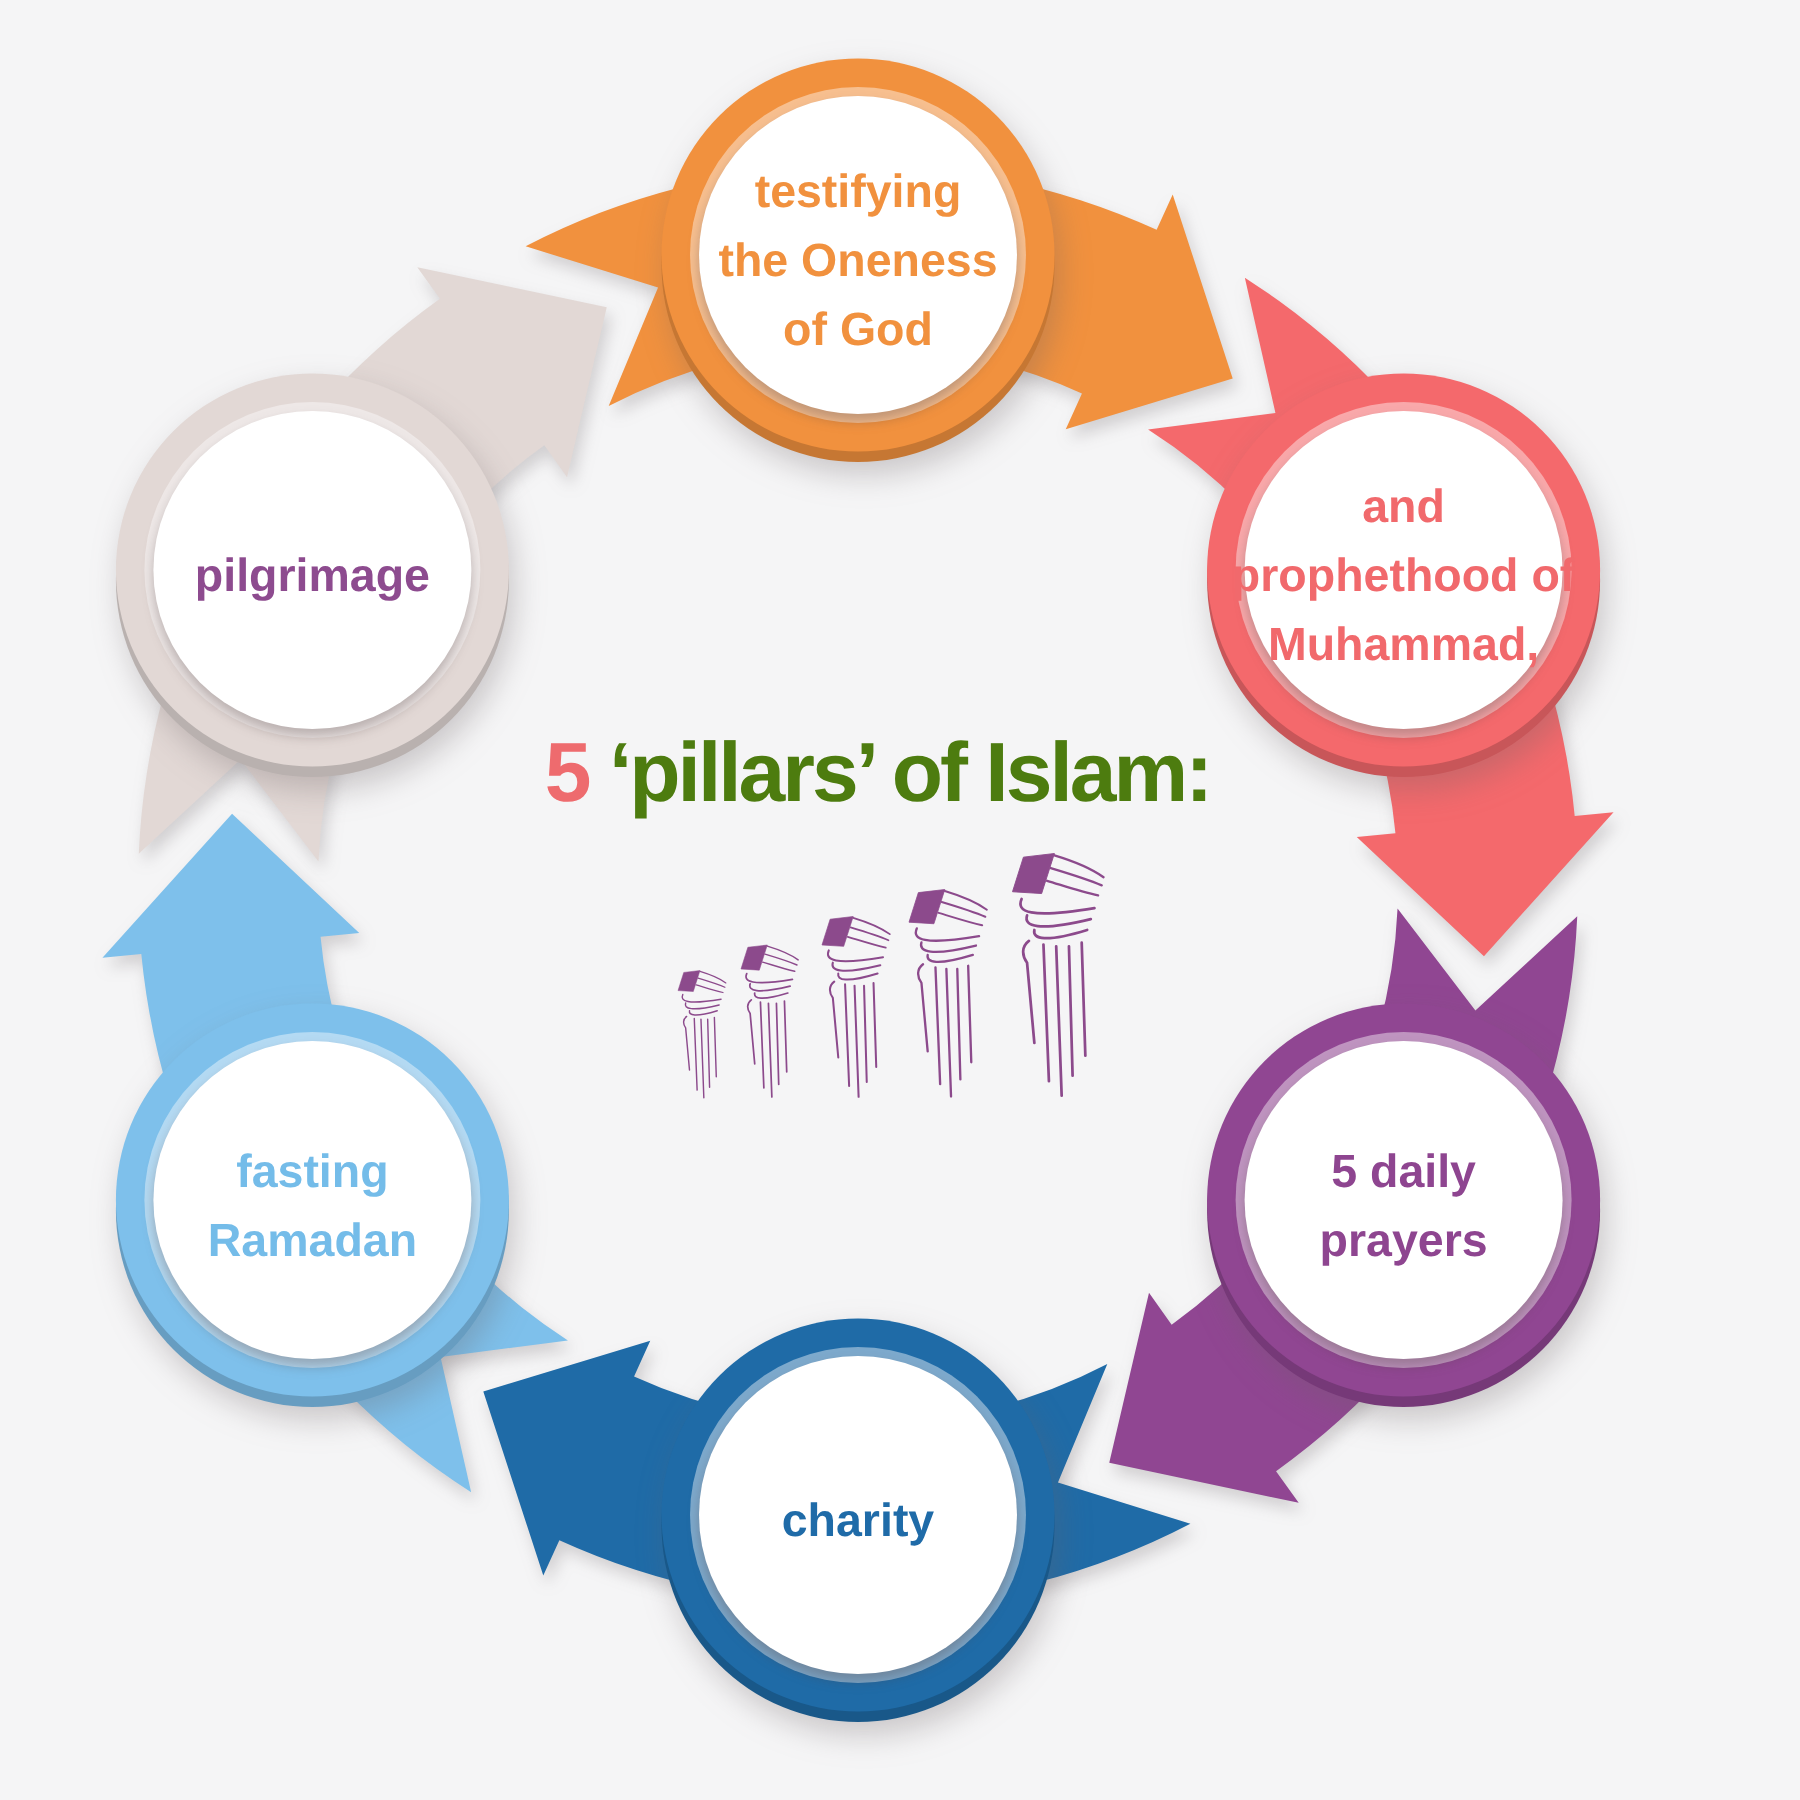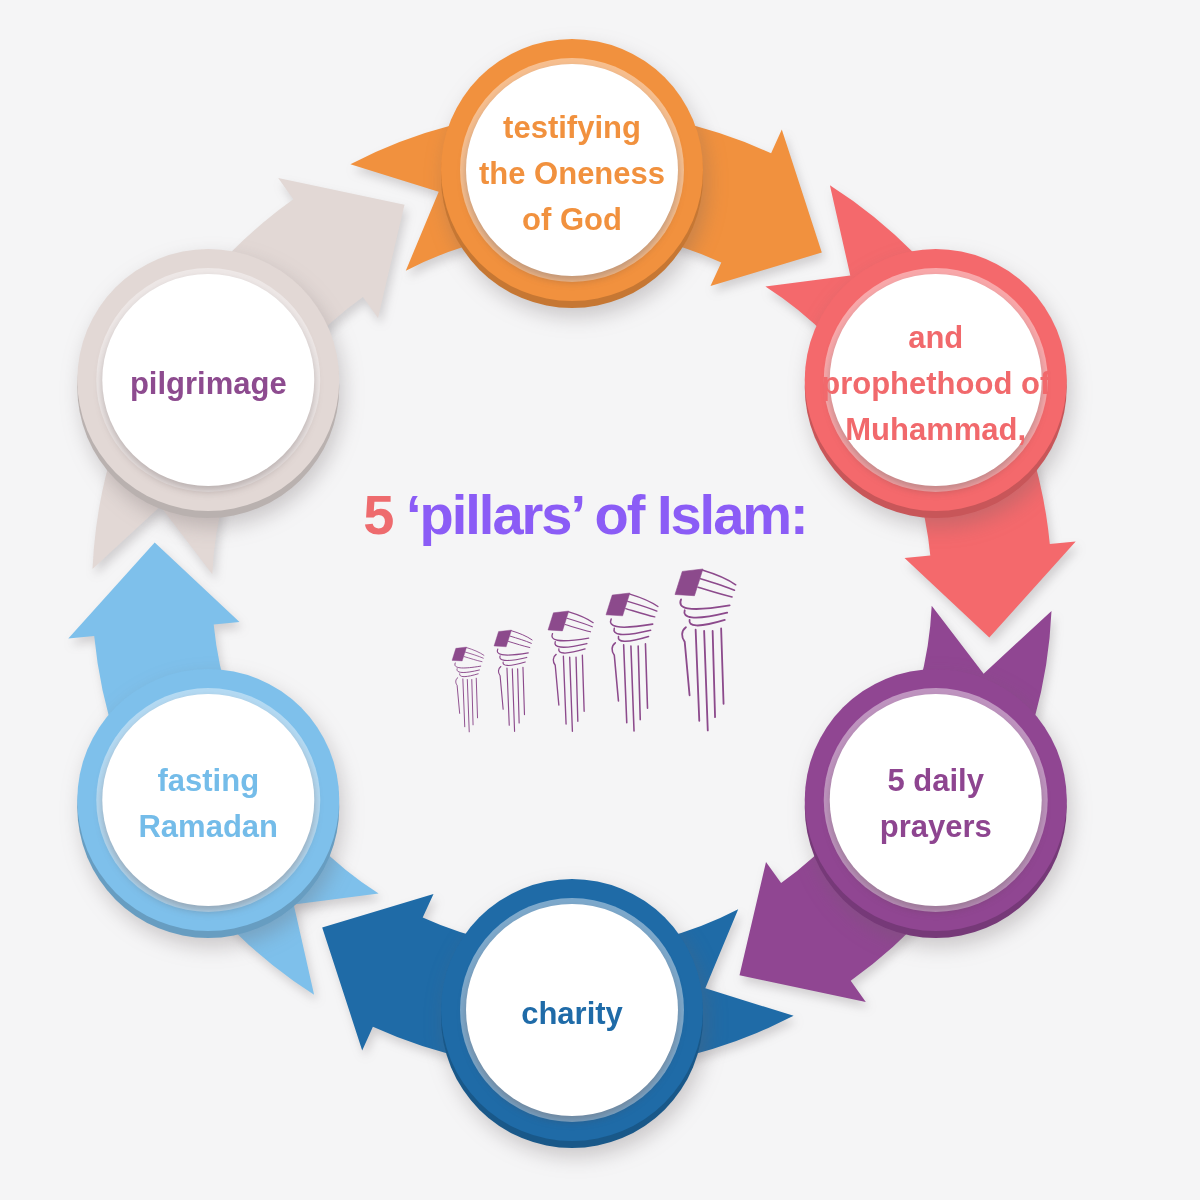--- a/index.html
+++ b/index.html
@@ -109,15 +109,15 @@
         <g class="node">
           <circle cx="208.26933041053582" cy="386.99999999999994" r="131" fill="#b9b1af"></circle>
           <circle cx="208.26933041053582" cy="379.99999999999994" r="131" fill="#e2d8d5"></circle>
           <circle cx="208.26933041053582" cy="379.99999999999994" r="112" fill="#eee8e7"></circle>
           <circle cx="208.26933041053582" cy="379.99999999999994" r="106" fill="#ffffff" class="disc"></circle>
           <text x="208.26933041053582" y="385.99999999999994" class="node-text" dominant-baseline="middle" fill="#8d4b8f">pilgrimage</text>
         </g>
       </g>
   </svg>
 
-  <div class="diagram-title"><span style="color: rgb(238, 107, 110);">5</span><span style="color: #8b5cf6;"> ‘pillars’ of Islam:</span></div>
+  <div class="diagram-title"><span style="color: rgb(238, 107, 110);">5</span><span style="color: #4d7c0f;"> ‘pillars’ of Islam:</span></div>
 
 </div>
 
 </body></html>

